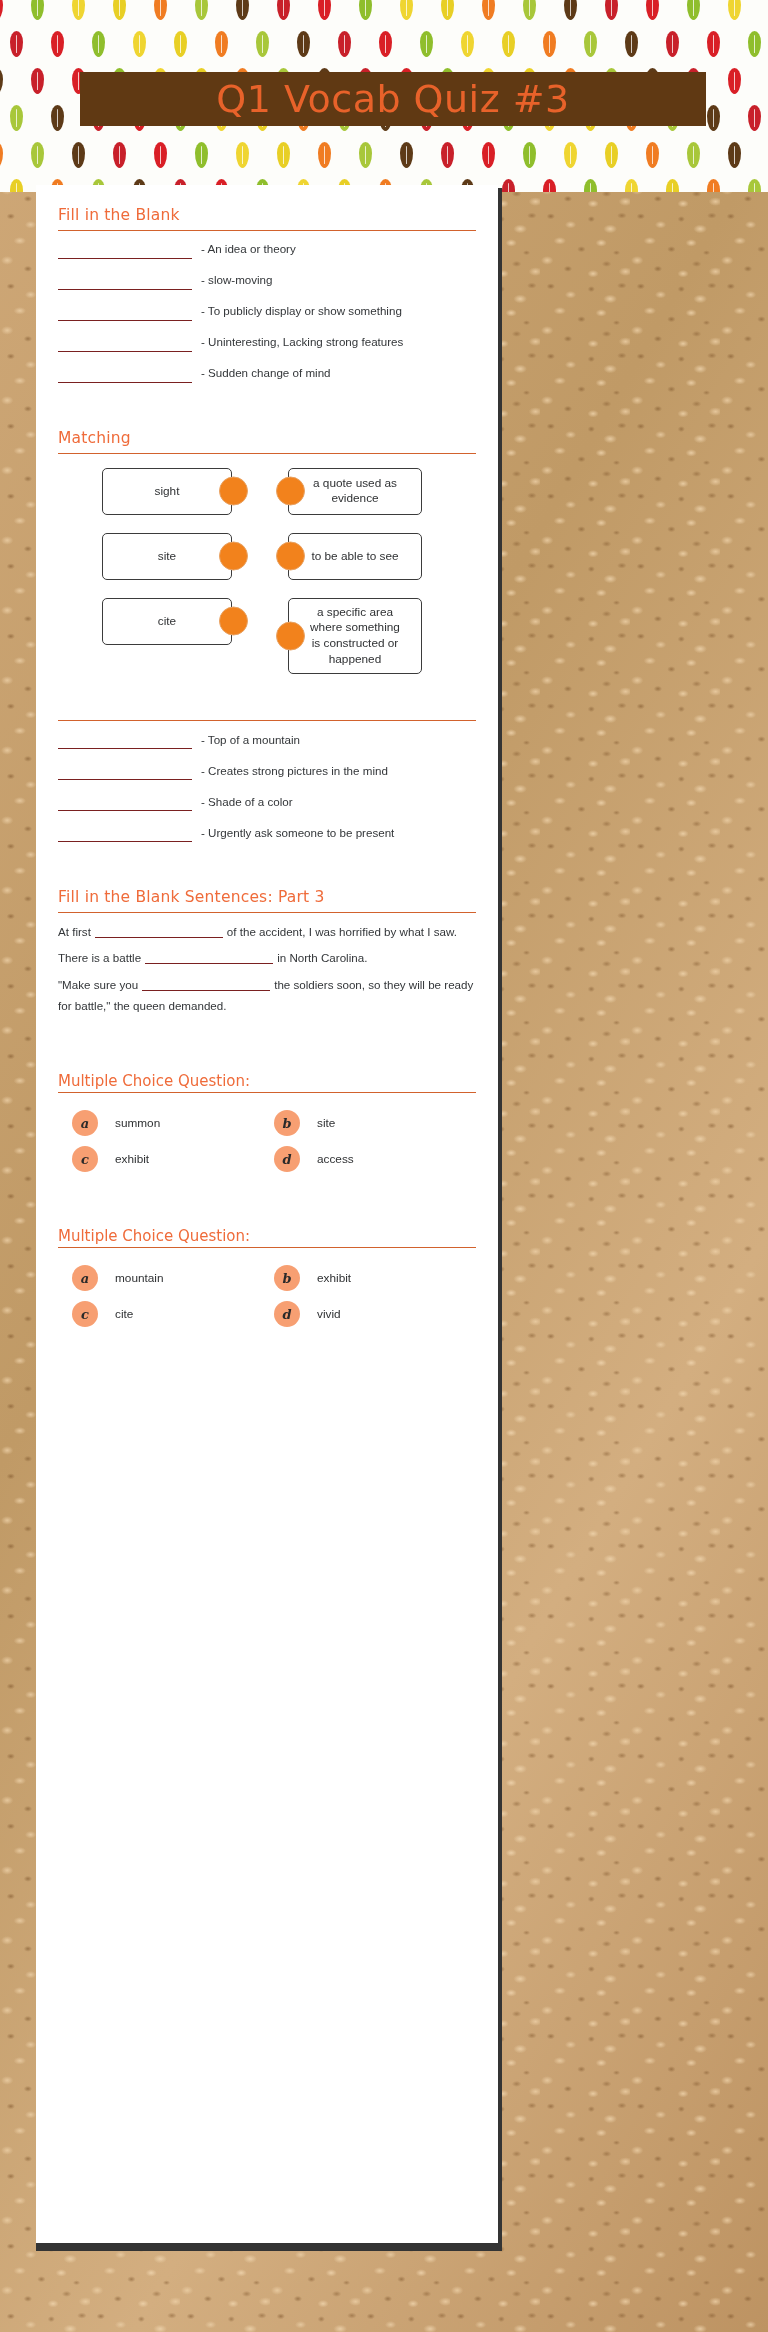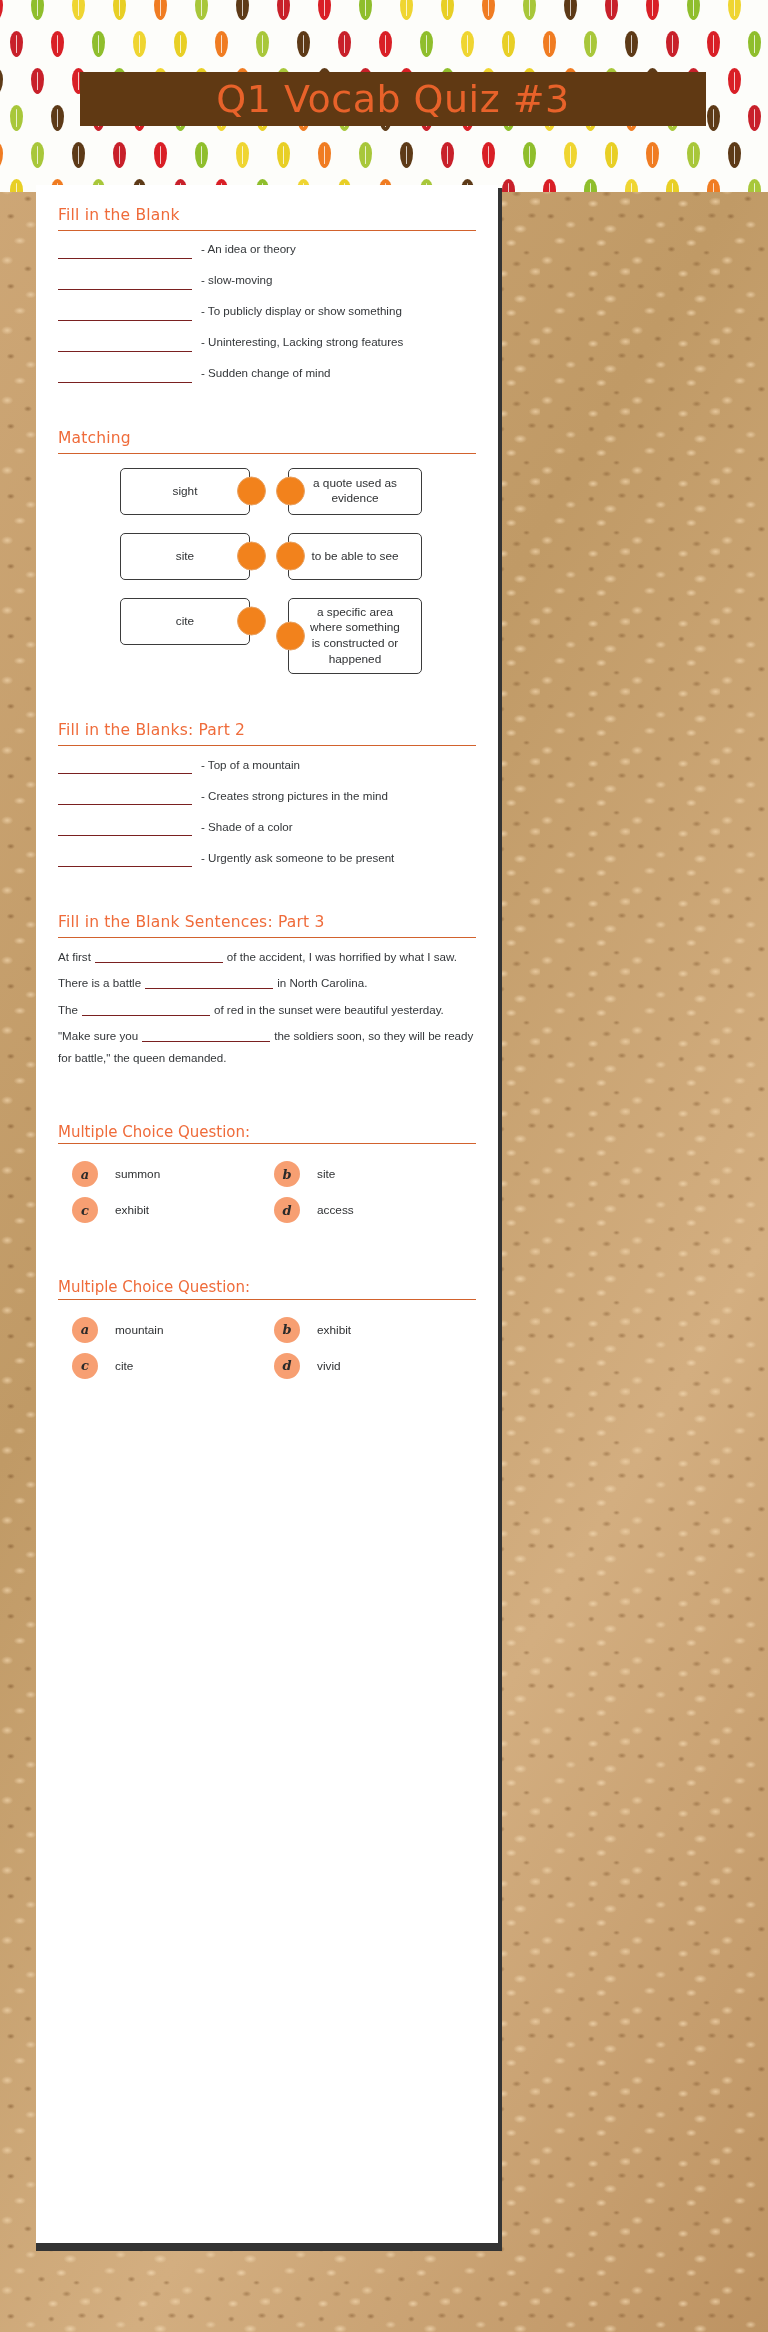--- a/index.html
+++ b/index.html
@@ -134,21 +134,21 @@
   .fib-def {
     color: #333639;
     font-size: 11.6px;
     line-height: 1.25;
     padding-bottom: 2px;
   }
 
   
   .match-wrap {
     display: flex;
-    justify-content: flex-end;
+    justify-content: space-between;
     padding: 6px 4px 0 4px;
   }
   .match-col { width: 196px; }
   .match-item {
     position: relative;
     margin-bottom: 18px;
   }
   .match-box {
     border: 1px solid #3b3b3b;
     border-radius: 5px;
@@ -453,21 +453,20 @@
                 <div class="match-box right">a specific area where something is constructed or happened</div>
                 <div class="dot right"></div>
               </div>
             </div>
         </div>
       </div>
 
       <div class="gap-md"></div>
 
       <div class="section">
-        <div class="sec-title">Fill in the Blanks: Part 2</div>
         <div class="sec-rule"></div>
         <div class="fib-list" id="fib2">
             <div class="fib-row">
               <div class="fib-line"></div>
               <div class="fib-def">- Top of a mountain</div>
             </div>
             <div class="fib-row">
               <div class="fib-line"></div>
               <div class="fib-def">- Creates strong pictures in the mind</div>
             </div>
@@ -483,21 +482,20 @@
       </div>
 
       <div class="gap-lg"></div>
 
       <div class="section">
         <div class="sec-title">Fill in the Blank Sentences: Part 3</div>
         <div class="sec-rule"></div>
         <div id="sent-list">
             <div class="sent"><span>At first</span><span class="blank"></span><span>of the accident, I was horrified by what I saw.</span></div>
             <div class="sent"><span>There is a battle</span><span class="blank"></span><span>in North Carolina.</span></div>
-            <div class="sent"><span>The</span><span class="blank"></span><span>of red in the sunset were beautiful yesterday.</span></div>
             <div class="sent"><span>"Make sure you</span><span class="blank"></span><span>the soldiers soon, so they will be ready for battle," the queen demanded.</span></div>
           </div>
       </div>
 
       <div class="gap-xl"></div>
 
       <div class="section">
         <div class="mc-head">Multiple Choice Question:</div>
         <div class="sec-rule"></div>
         <div class="mc-grid" id="mc1-grid">

